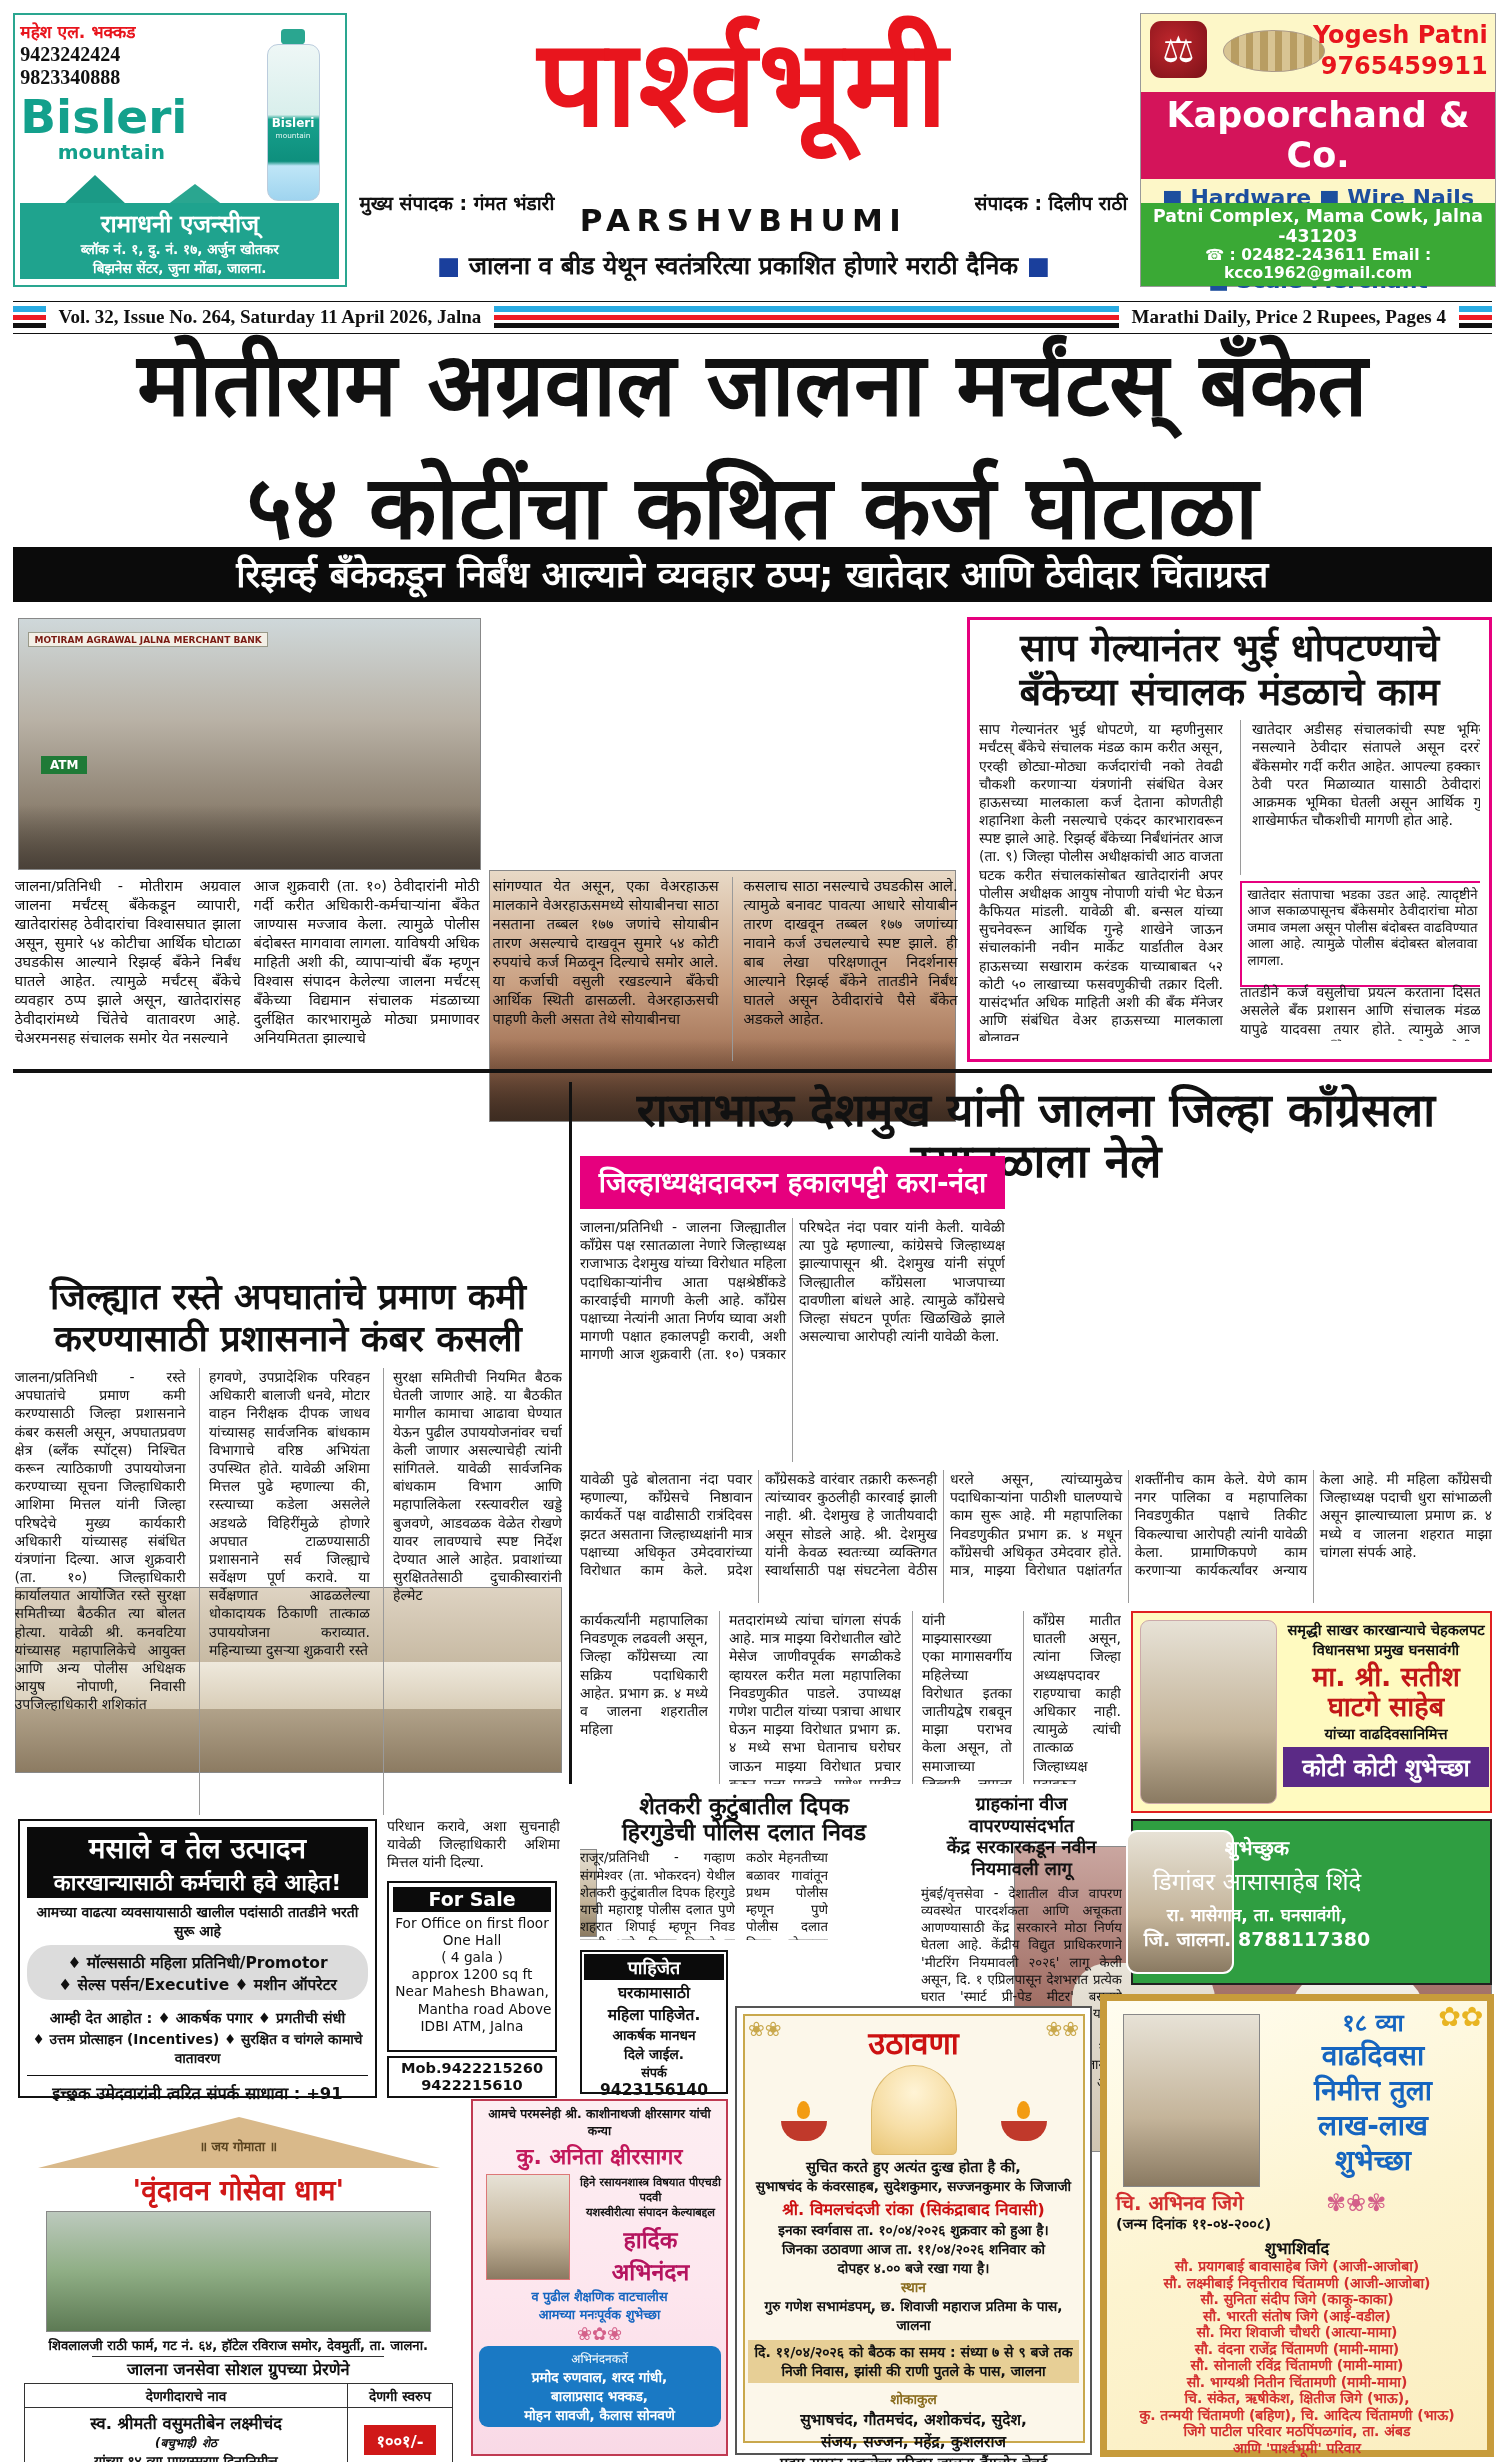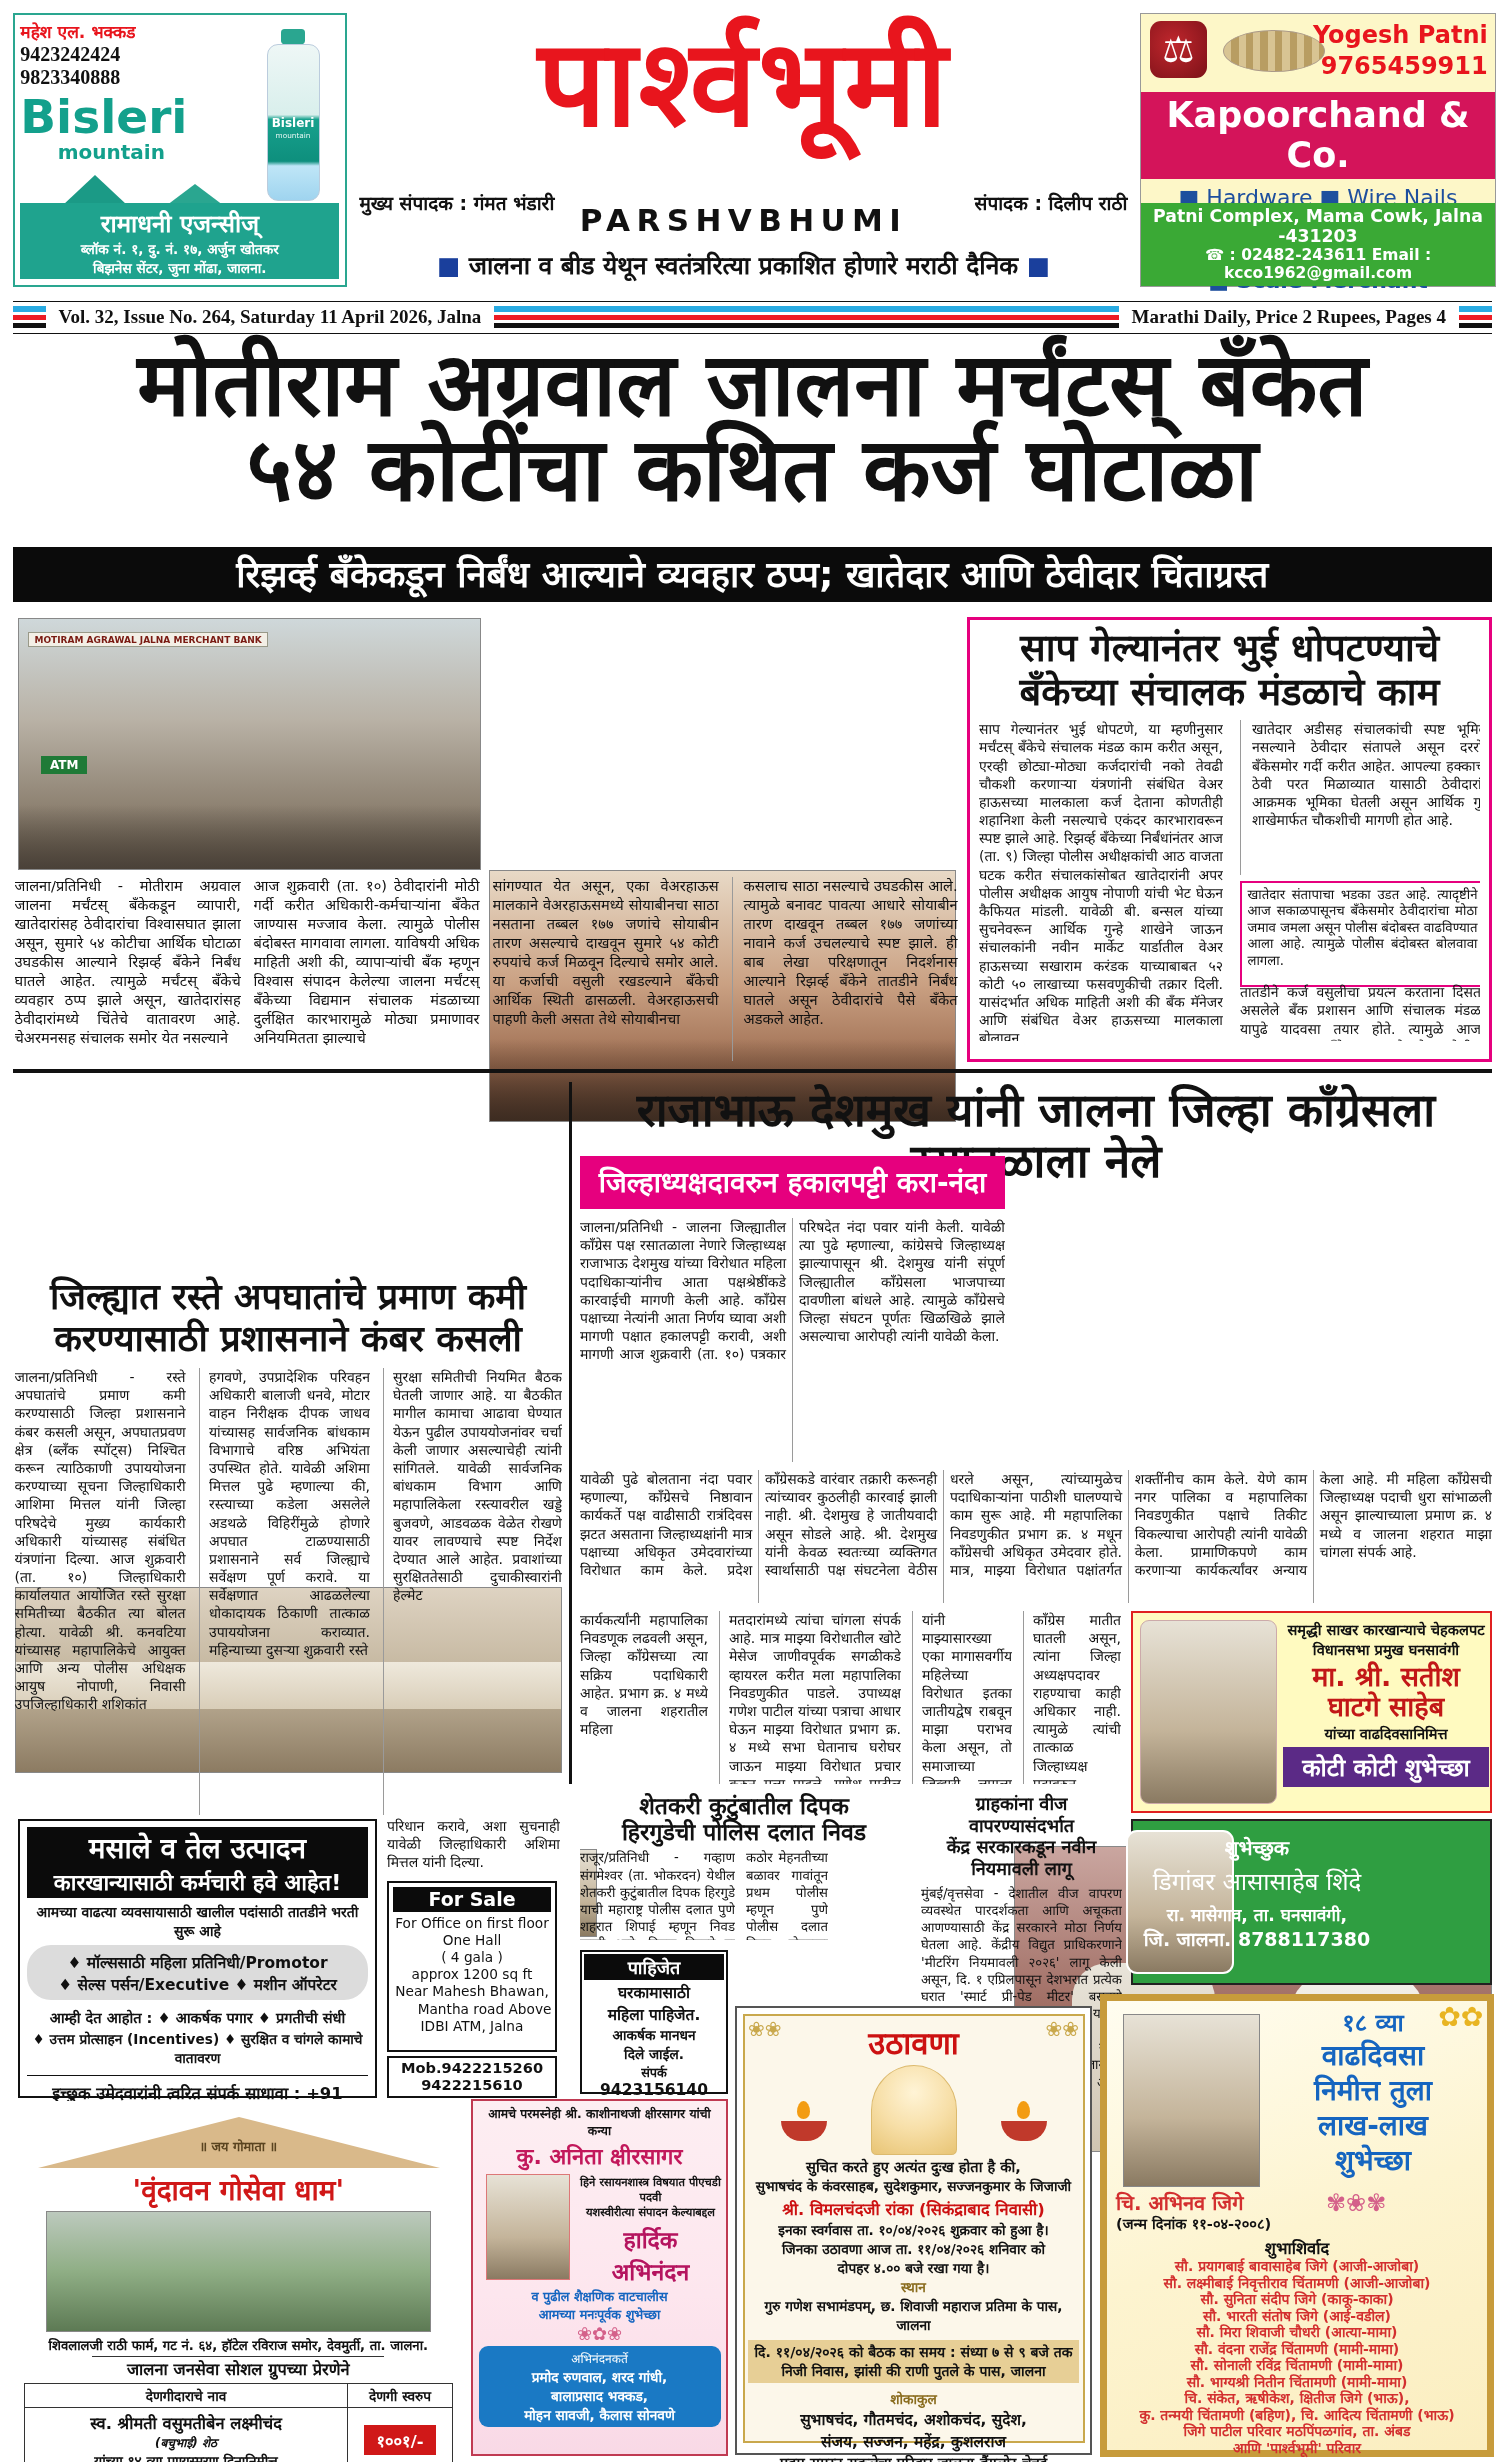--- a/index.html
+++ b/index.html
@@ -69,21 +69,21 @@
 
   <div class="abs" style="left:1140px;top:12.8px;width:356px;height:274px;border:1.8px solid #999;background:#fdf7c8;">
     <div style="position:relative;height:78px;">
       <div style="position:absolute;left:9px;top:7.3px;width:57px;height:57px;background:radial-gradient(circle at 40% 40%,#c0272d,#7c1118);border-radius:11px;color:#fff;font-size:36px;text-align:center;line-height:57px;">⚖</div>
       <div style="position:absolute;left:82px;top:16.4px;width:100px;height:40px;background:repeating-linear-gradient(90deg,#d8c493 0 7.3px,#b89d62 7.3px 14.6px);border-radius:50%;border:1.8px solid #a98;"></div>
       <div style="position:absolute;right:7.3px;top:7.3px;color:#e8151d;font-weight:800;font-size:24px;">Yogesh Patni</div>
       <div style="position:absolute;right:7.3px;top:38px;color:#e8151d;font-weight:800;font-size:24px;">9765459911</div>
     </div>
     <div style="background:#d4145a;color:#fff;font-weight:800;font-size:35px;text-align:center;padding:3.6px 0;">Kapoorchand &amp; Co.</div>
     <div style="padding:5.5px 0 3.6px 0;text-align:center;">
-        <div style="color:#1d4f9e;font-weight:400;font-size:22px;line-height:1.25;">■ Hardware ■ Wire Nails</div>
+        <div style="color:#1d4f9e;font-weight:700;font-size:22px;line-height:1.25;">■ Hardware ■ Wire Nails</div>
         <div style="color:#1d4f9e;font-weight:800;font-size:22px;line-height:1.25;">■ Nut Bolt ■ Wire Mesh</div>
         <div style="color:#1d4f9e;font-weight:800;font-size:22px;line-height:1.25;">■ Rope ■ Paras Miracle</div>
         <div style="color:#1d4f9e;font-weight:800;font-size:22px;line-height:1.25;">■ Scale Merchant</div>
       </div>
     <div style="position:absolute;left:0;right:0;bottom:0;background:#3aa935;color:#fff;text-align:center;padding:3.6px 0;">
       <div style="font-weight:700;font-size:17.3px;">Patni Complex, Mama Cowk, Jalna -431203</div>
       <div style="font-weight:700;font-size:15.5px;">☎ : 02482-243611 Email : kcco1962@gmail.com</div>
     </div>
   </div>
 
@@ -91,21 +91,21 @@
     <div class="abs" style="left:0;right:0;top:3.6px;height:24px;">
       <div style="height:6.4px;background:#29abe2;margin-bottom:2.7px;"></div>
       <div style="height:5.5px;background:#ed1c24;margin-bottom:2.7px;"></div>
       <div style="height:5.5px;background:#111;"></div>
     </div>
     <div class="abs" style="left:33px;top:0;background:#fff;padding:3.6px 12.8px;font-family:'Liberation Serif',serif;font-weight:700;font-size:19px;">Vol. 32, Issue No. 264, Saturday 11 April 2026, Jalna</div>
     <div class="abs" style="right:33px;top:0;background:#fff;padding:3.6px 12.8px;font-family:'Liberation Serif',serif;font-weight:700;font-size:19px;">Marathi Daily, Price 2 Rupees, Pages 4</div>
   </div>
 
   <div class="abs ctr" style="left:12.8px;top:339px;width:1479px;font-weight:800;font-size:88px;line-height:1.05;">मोतीराम अग्रवाल जालना मर्चंटस् बँकेत</div>
-  <div class="abs ctr" style="left:12.8px;top:424px;width:1479px;font-weight:800;font-size:88px;line-height:1.05;">५४ कोटींचा कथित कर्ज घोटाळा</div>
+  <div class="abs ctr" style="left:12.8px;top:462px;width:1479px;font-weight:800;font-size:88px;line-height:1.05;">५४ कोटींचा कथित कर्ज घोटाळा</div>
 
   <div class="abs ctr" style="left:12.8px;top:547px;width:1479px;height:55px;background:#0b0b0b;color:#fff;font-weight:800;font-size:36px;line-height:55px;">रिझर्व्ह बँकेकडून निर्बंध आल्याने व्यवहार ठप्प; खातेदार आणि ठेवीदार चिंताग्रस्त</div>
 
   <div class="abs photo ph-bank" style="left:18px;top:618px;width:463px;height:252px;">
     <div style="position:absolute;left:9px;top:12.8px;background:#f3efe6;color:#7a1a12;font-weight:700;font-size:9px;padding:1.8px 5.5px;border:0.9px solid #998;">MOTIRAM AGRAWAL JALNA MERCHANT BANK</div>
     <div style="position:absolute;left:22px;top:137px;background:#1f7a37;color:#fff;font-weight:700;font-size:12px;padding:1.8px 9px;">ATM</div>
     <div style="position:absolute;bottom:0;left:0;right:0;height:64px;background:linear-gradient(180deg,transparent,#4a4138);"></div>
   </div>
   <div class="abs photo ph-crowd" style="left:489px;top:618px;width:467px;height:252px;">
     <div style="position:absolute;bottom:0;left:0;right:0;height:82px;background:linear-gradient(180deg,transparent,#3d2c21);"></div>

